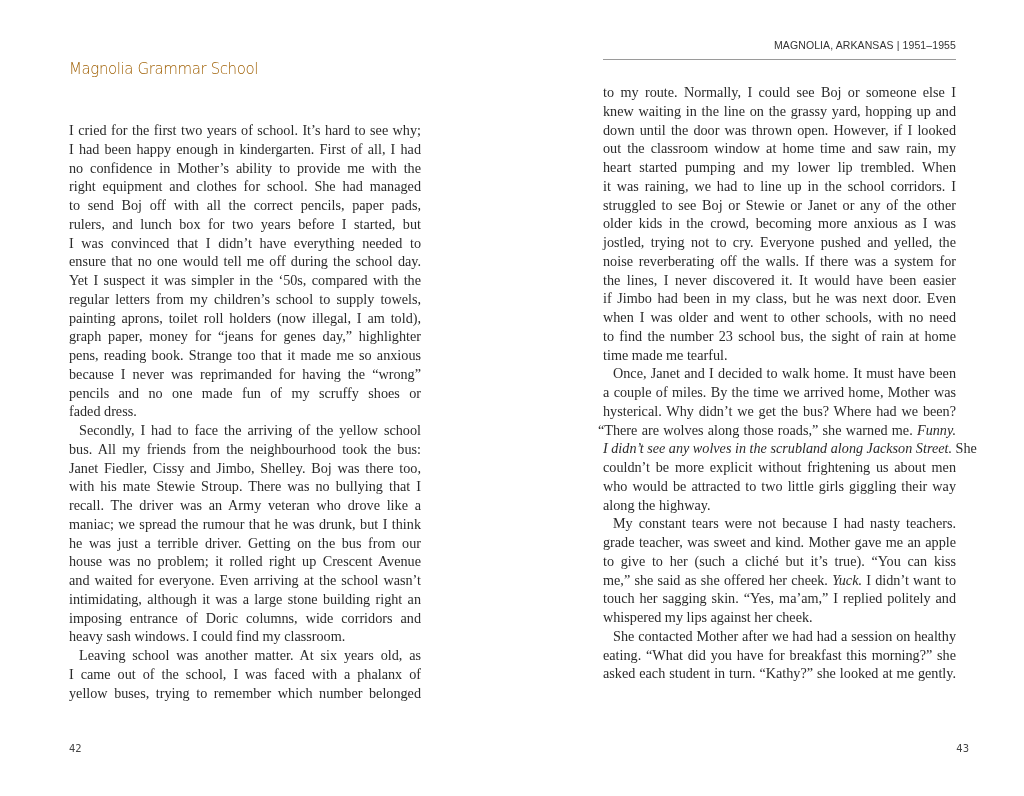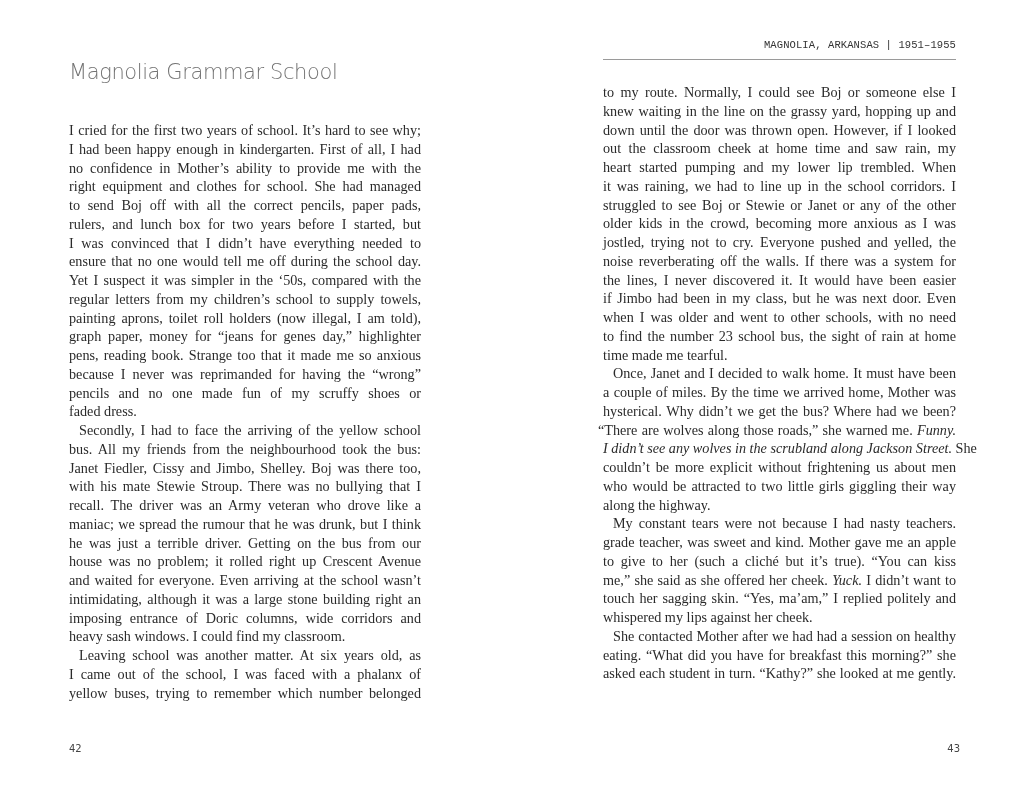--- a/index.html
+++ b/index.html
@@ -8,26 +8,26 @@
     font-family: "Liberation Serif", "DejaVu Serif", serif;
     color: #2a2a2a;
   }
   .page { position: absolute; top: 0; height: 796px; width: 512px; }
   .page-left { left: 0; }
   .page-right { left: 512px; }
 
   .chapter-title {
     position: absolute; left: 69px; top: 60px;
     font-family: "DejaVu Sans", "Liberation Sans", sans-serif;
-    font-size: 21px; font-weight: 300; color: #737373;
+    font-size: 15px; font-weight: 300; color: #a16207;
     letter-spacing: -0.4px; white-space: nowrap;
   }
   .running-head {
     position: absolute; right: 68px; top: 39px;
-    font-family: Liberation Mono, monospace;
+    font-family: Liberation Sans, sans-serif;
     font-size: 10.5px; color: #333; letter-spacing: 0.1px; white-space: nowrap;
   }
   .head-rule {
     position: absolute; left: 91px; right: 68px; top: 59px;
     border-top: 1px solid #9a9a9a;
   }
   .body-text {
     position: absolute;
     font-size: 14.2px; line-height: 18.75px;
   }
@@ -40,21 +40,21 @@
   .line.last { text-align-last: left; }
   .line.indent { padding-left: 10px; }
   .line.outdent { margin-left: -5px; }
   em { font-style: italic; }
   .folio {
     position: absolute; top: 743px;
     font-family: "DejaVu Sans", "Liberation Sans", sans-serif;
     font-size: 10px; color: #444;
   }
   .page-left .folio { left: 69px; }
-  .page-right .folio { right: 64px; }
+  .page-right .folio { right: 55px; }
 </style>
 </head>
 <body>
 
 <div class="page page-left">
   <div class="chapter-title">Magnolia Grammar School</div>
   <div class="body-text">
     <span class="line">I cried for the first two years of school. It’s hard to see why;</span>
     <span class="line">I had been happy enough in kindergarten. First of all, I had</span>
     <span class="line">no confidence in Mother’s ability to provide me with the</span>
@@ -90,21 +90,21 @@
   <div class="folio">42</div>
 </div>
 
 <div class="page page-right">
   <div class="running-head">MAGNOLIA, ARKANSAS | 1951–1955</div>
   <div class="head-rule"></div>
   <div class="body-text">
     <span class="line">to my route. Normally, I could see Boj or someone else I</span>
     <span class="line">knew waiting in the line on the grassy yard, hopping up and</span>
     <span class="line">down until the door was thrown open. However, if I looked</span>
-    <span class="line">out the classroom cheek at home time and saw rain, my</span>
+    <span class="line">out the classroom window at home time and saw rain, my</span>
     <span class="line">heart started pumping and my lower lip trembled. When</span>
     <span class="line">it was raining, we had to line up in the school corridors. I</span>
     <span class="line">struggled to see Boj or Stewie or Janet or any of the other</span>
     <span class="line">older kids in the crowd, becoming more anxious as I was</span>
     <span class="line">jostled, trying not to cry. Everyone pushed and yelled, the</span>
     <span class="line">noise reverberating off the walls. If there was a system for</span>
     <span class="line">the lines, I never discovered it. It would have been easier</span>
     <span class="line">if Jimbo had been in my class, but he was next door. Even</span>
     <span class="line">when I was older and went to other schools, with no need</span>
     <span class="line">to find the number 23 school bus, the sight of rain at home</span>

